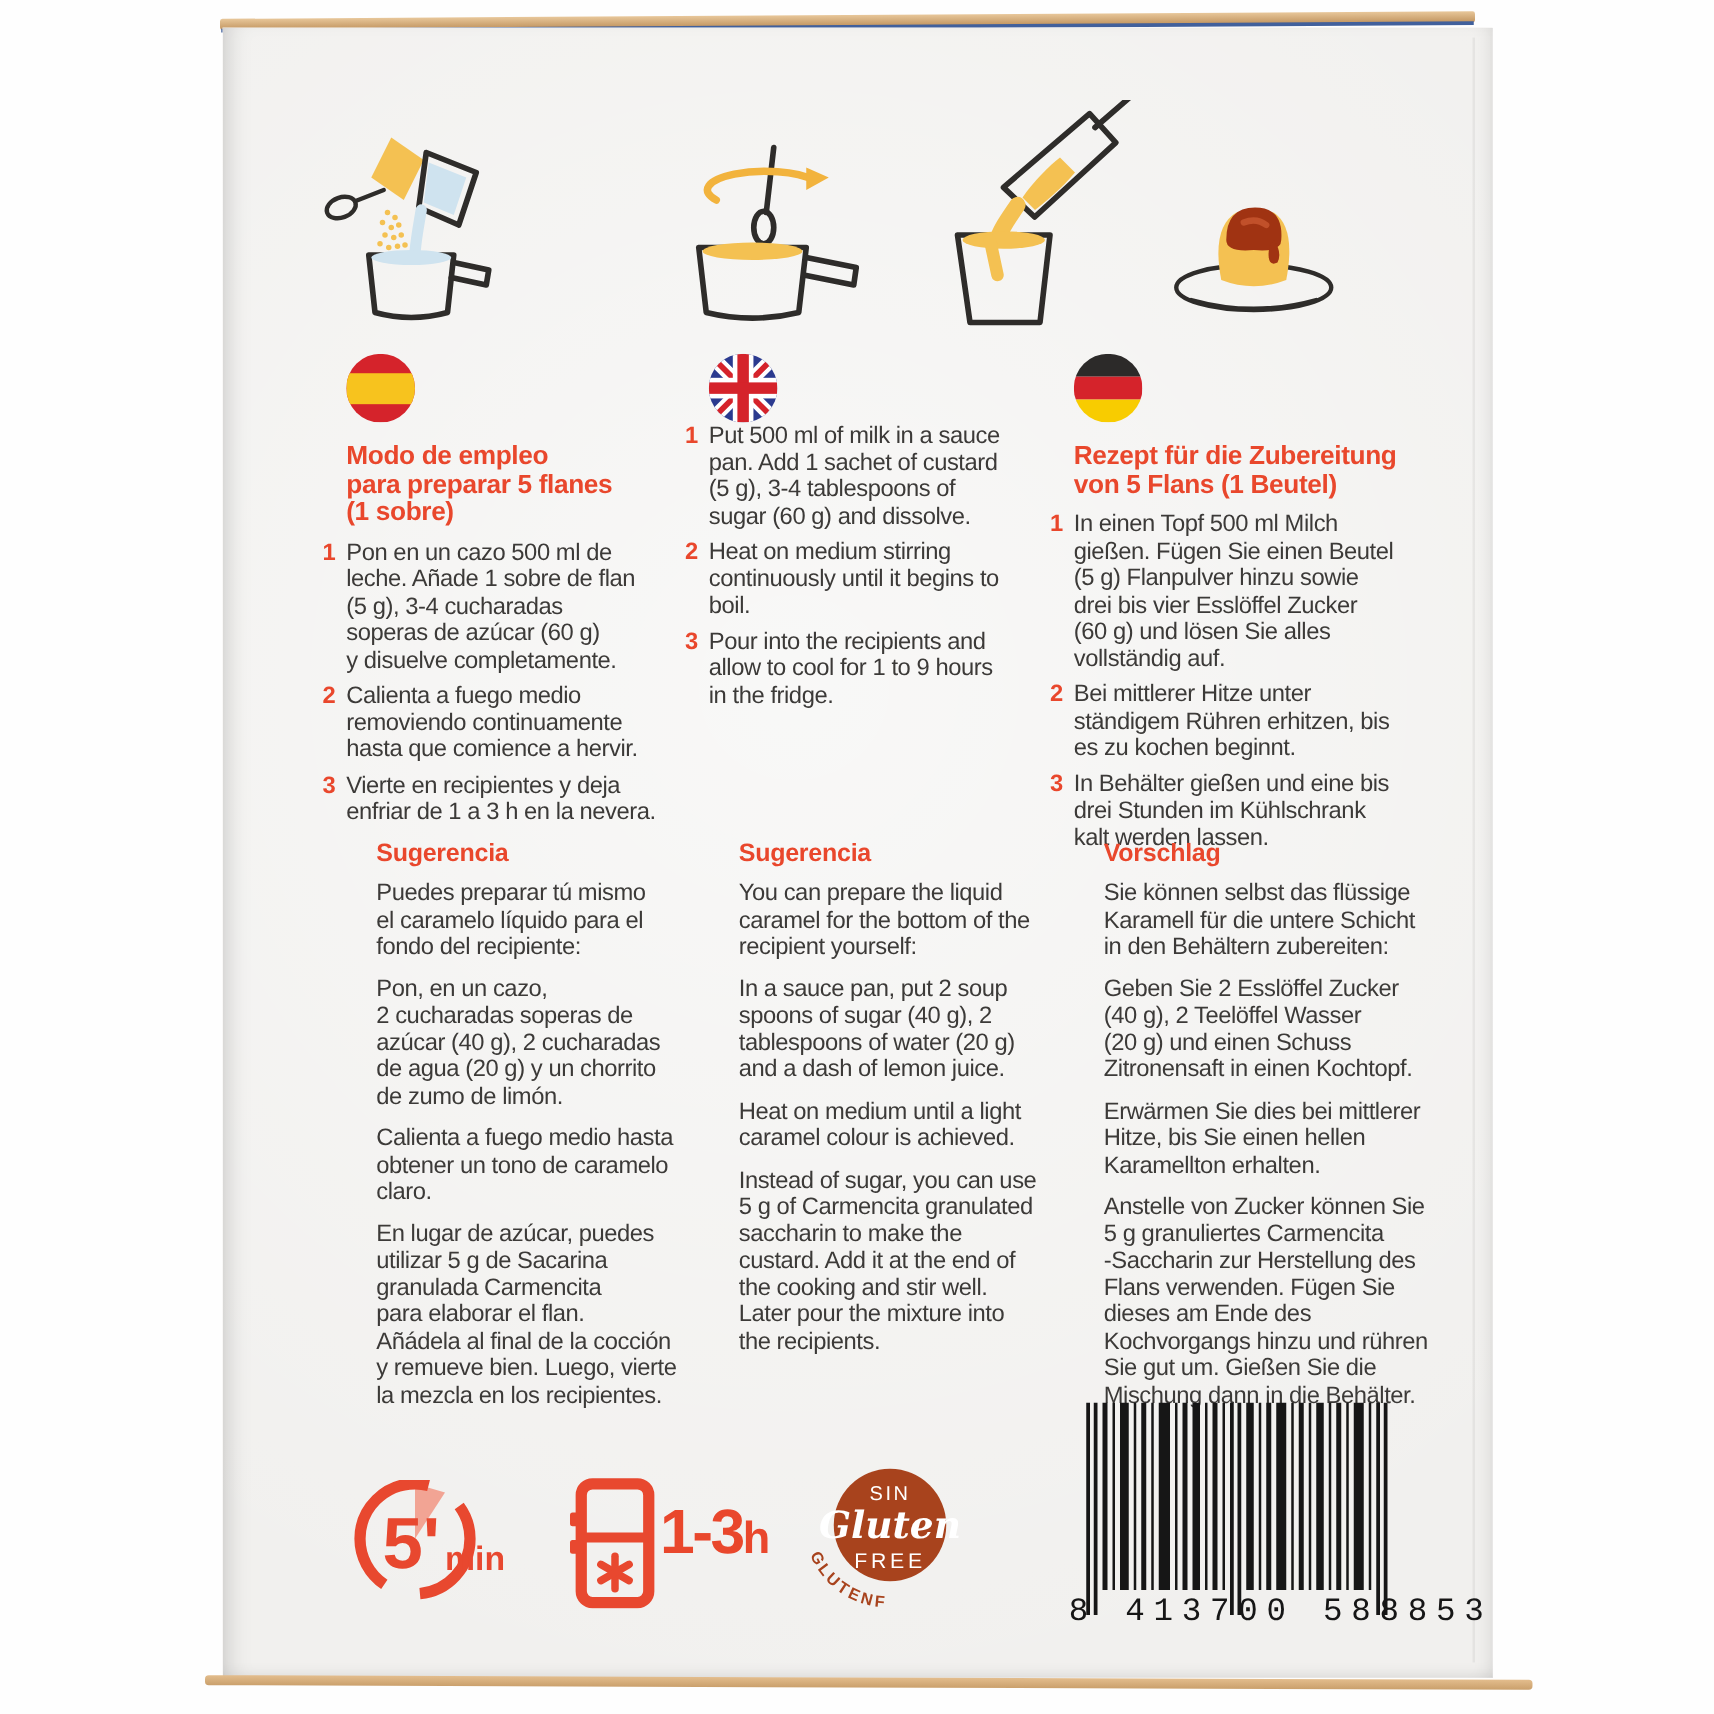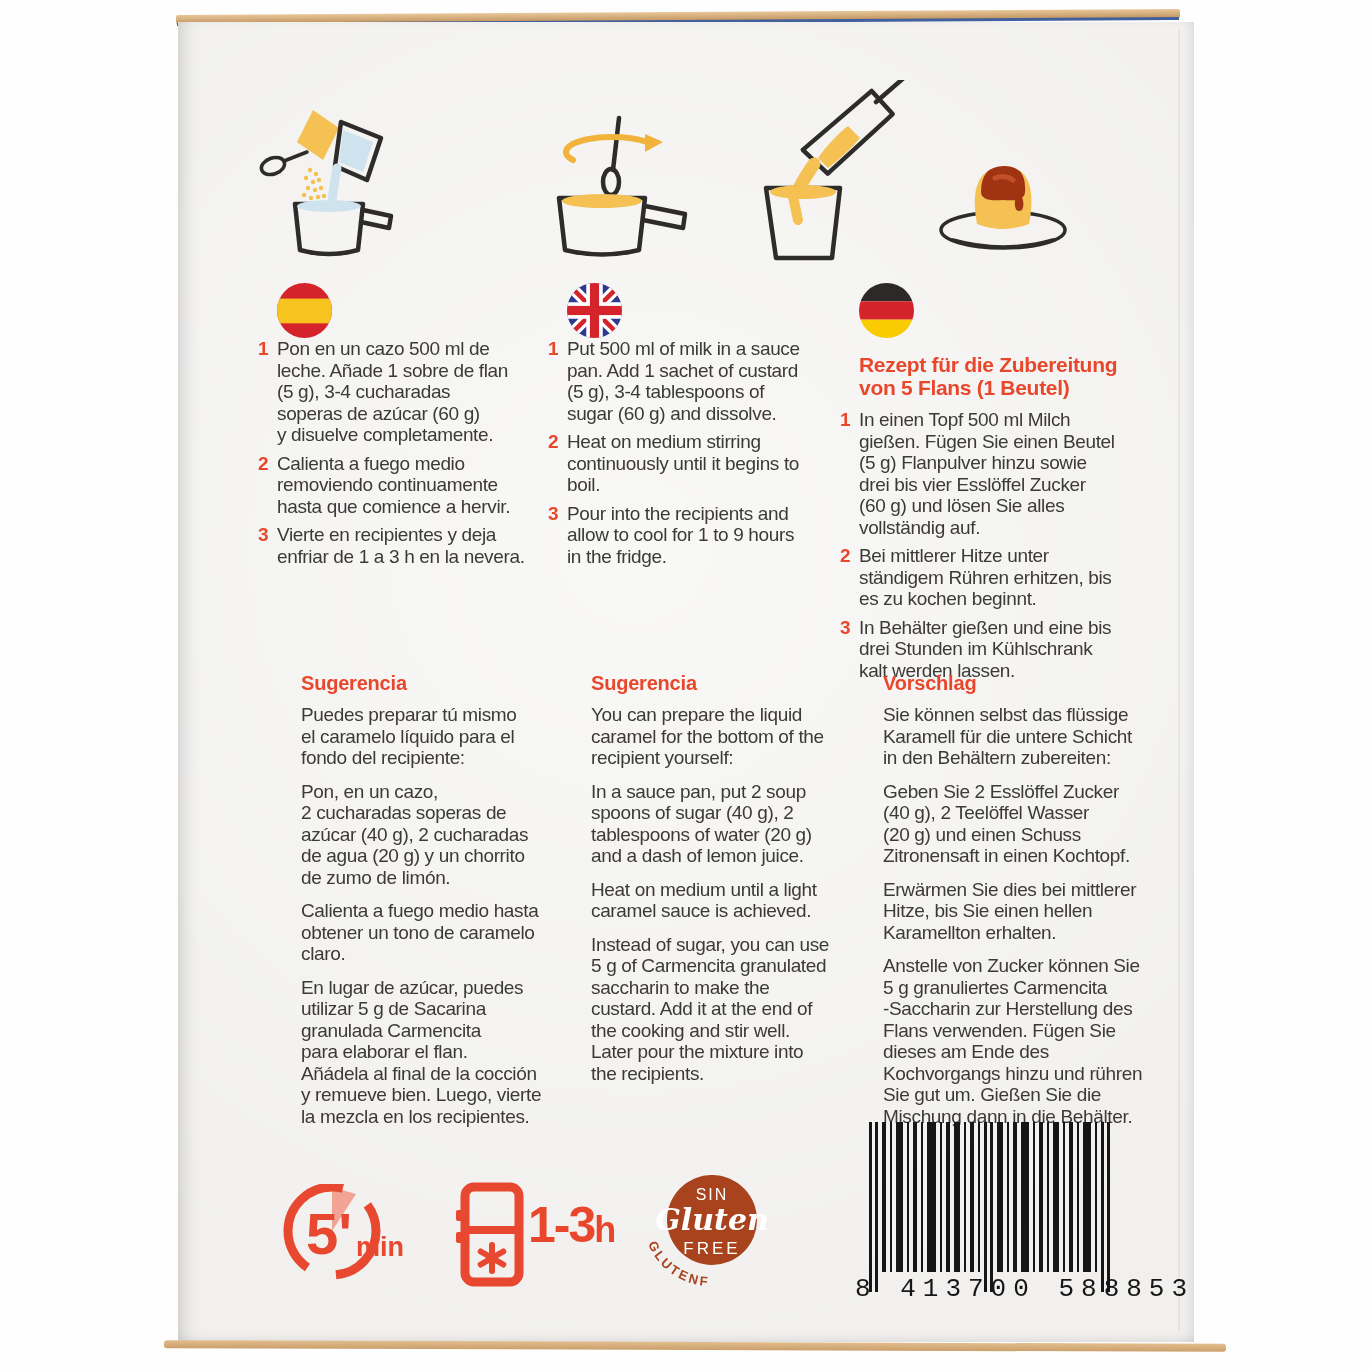--- a/index.html
+++ b/index.html
@@ -146,20 +146,23 @@
       <defs>
           <clipPath id="c-es">
             <circle cx="30" cy="30" r="30"></circle>
           </clipPath>
         </defs>
       <g clip-path="url(#c-es)">
         <rect width="60" height="60" fill="#d5232b"></rect>
         <rect y="17" width="60" height="27" fill="#f7c31e"></rect>
       </g>
     </svg>
+    <h2 class="heading">Modo de empleo
+para preparar 5 flanes
+(1 sobre)</h2>
     <ol class="steps">
       <li>
         <span class="step-num">1</span>
         <span class="step-text">Pon en un cazo 500 ml de
 leche. Añade 1 sobre de flan
 (5 g), 3-4 cucharadas
 soperas de azúcar (60 g)
 y disuelve completamente.</span>
         </li>
       <li>
@@ -239,21 +242,21 @@
   <div class="suggestion" style="left:567px">
     <h3 class="sugg-title">Sugerencia</h3>
     <p class="sugg-par">You can prepare the liquid
 caramel for the bottom of the
 recipient yourself:</p>
     <p class="sugg-par">In a sauce pan, put 2 soup
 spoons of sugar (40 g), 2
 tablespoons of water (20 g)
 and a dash of lemon juice.</p>
     <p class="sugg-par">Heat on medium until a light
-caramel sauce is achieved.</p>
+caramel colour is achieved.</p>
     <p class="sugg-par">Instead of sugar, you can use
 5 g of Carmencita granulated
 saccharin to make the
 custard. Add it at the end of
 the cooking and stir well.
 Later pour the mixture into
 the recipients.</p>
   </div>
 
   <div class="col" style="left:840px">

